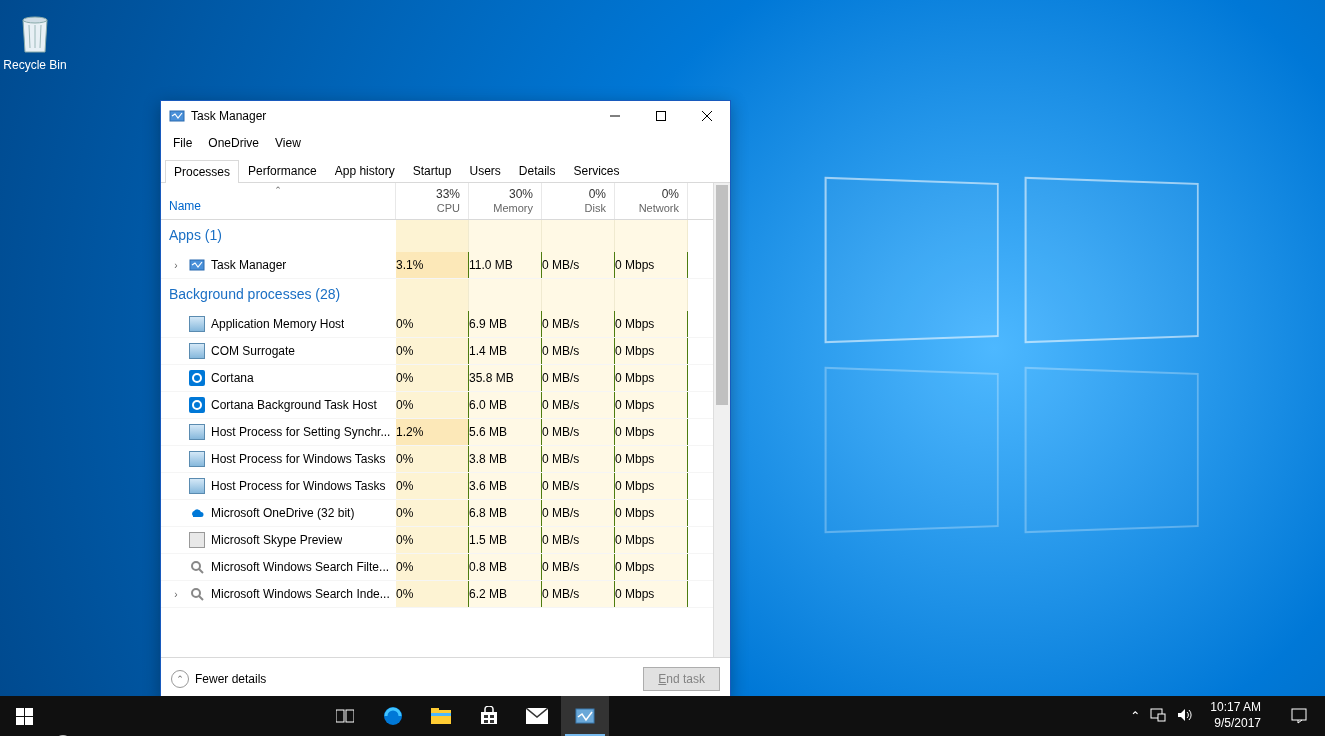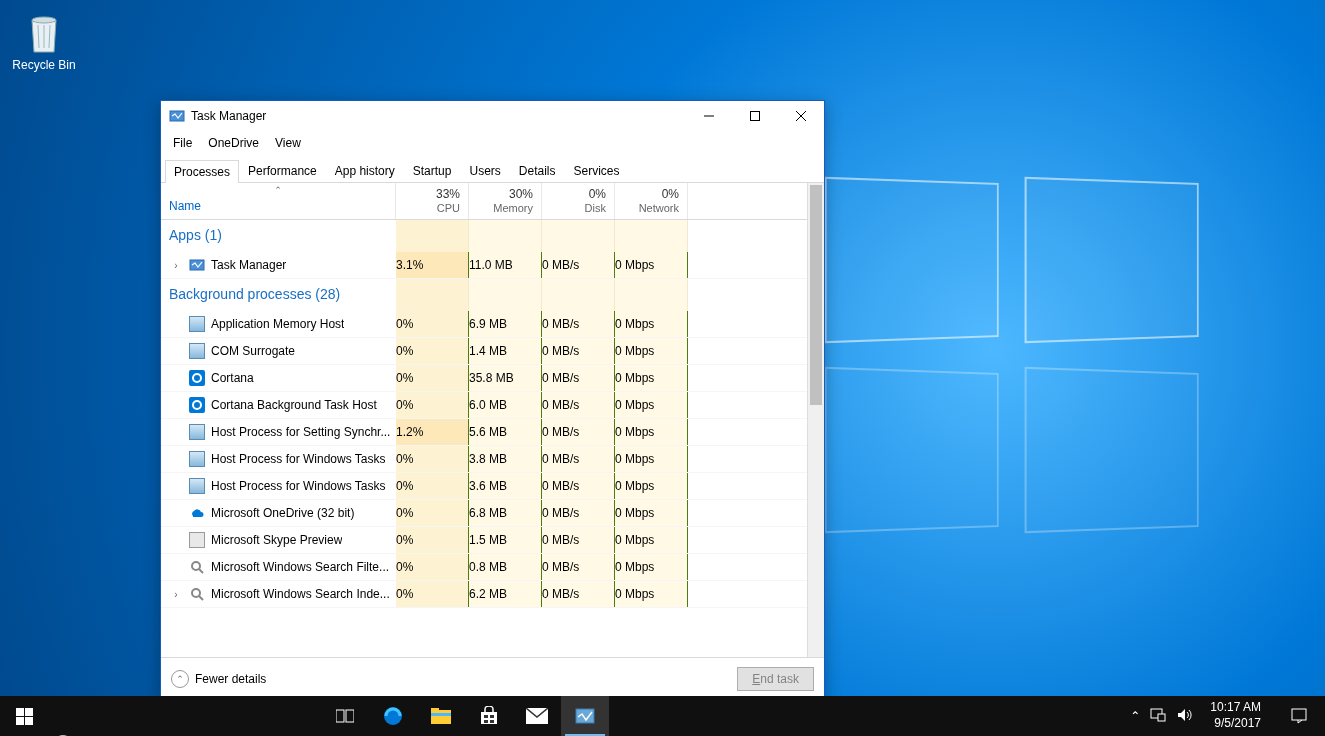--- a/index.html
+++ b/index.html
@@ -9,26 +9,26 @@
   background: radial-gradient(circle at 75% 50%, #4db8ff 0%, #0078d7 40%, #004a8f 100%);
   overflow: hidden;
 }
 .win-logo-bg { position: absolute; right: 100px; top: 180px; width: 400px; height: 360px; opacity: 0.7; }
 .win-logo-bg .pane { position: absolute; border: 2px solid rgba(255,255,255,0.8); background: rgba(255,255,255,0.05); }
 .win-logo-bg .p1 { left: 0; top: 0; width: 180px; height: 160px; transform: perspective(600px) rotateY(15deg); }
 .win-logo-bg .p2 { left: 200px; top: 0; width: 180px; height: 160px; transform: perspective(600px) rotateY(15deg); }
 .win-logo-bg .p3 { left: 0; top: 190px; width: 180px; height: 160px; transform: perspective(600px) rotateY(15deg); opacity: 0.5; }
 .win-logo-bg .p4 { left: 200px; top: 190px; width: 180px; height: 160px; transform: perspective(600px) rotateY(15deg); opacity: 0.5; }
 
-.desktop-icon { position: absolute; left: 9px; top: 10px; width: 70px; text-align: center; color: white; font-size: 12px; cursor: pointer; }
+.desktop-icon { position: absolute; left: 0; top: 10px; width: 70px; text-align: center; color: white; font-size: 12px; cursor: pointer; }
 .desktop-icon .bin-icon { width: 40px; height: 45px; margin: 0 auto 3px; position: relative; }
 .desktop-icon .bin-icon svg { width: 100%; height: 100%; }
 
 .window {
-  position: absolute; left: 160px; top: 100px; width: 665px; height: 600px;
+  position: absolute; left: 160px; top: 100px; width: 571px; height: 600px;
   background: white; border: 1px solid #185abd; box-shadow: 0 4px 16px rgba(0,0,0,0.3);
   display: flex; flex-direction: column;
 }
 .titlebar { height: 30px; display: flex; align-items: center; padding: 0 0 0 8px; background: white; }
 .titlebar .app-icon { width: 16px; height: 16px; margin-right: 6px; }
 .titlebar .title { font-size: 12px; flex: 1; }
 .titlebar .win-ctrl { width: 46px; height: 30px; display: flex; align-items: center; justify-content: center; cursor: pointer; }
 
 .menubar { height: 24px; display: flex; align-items: center; padding: 0 4px; font-size: 12px; }
 .menubar .menu-item { padding: 3px 8px; cursor: pointer; }

